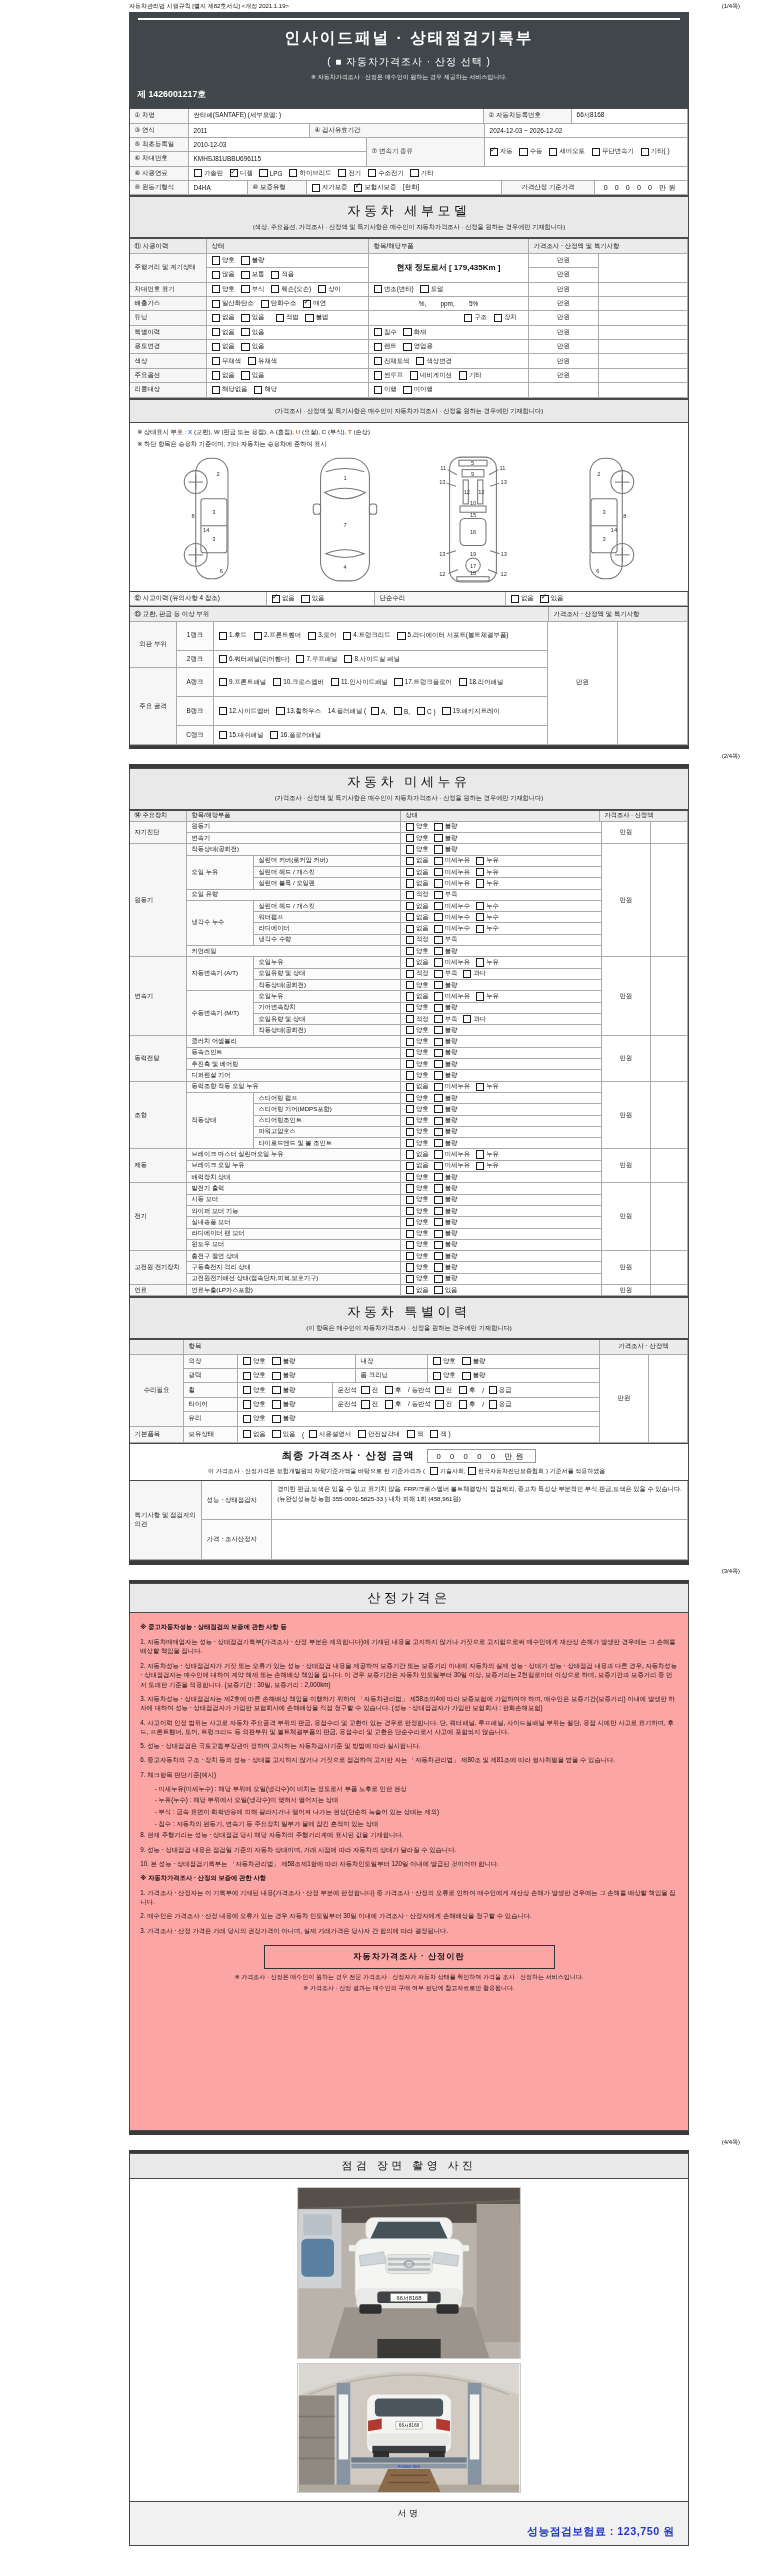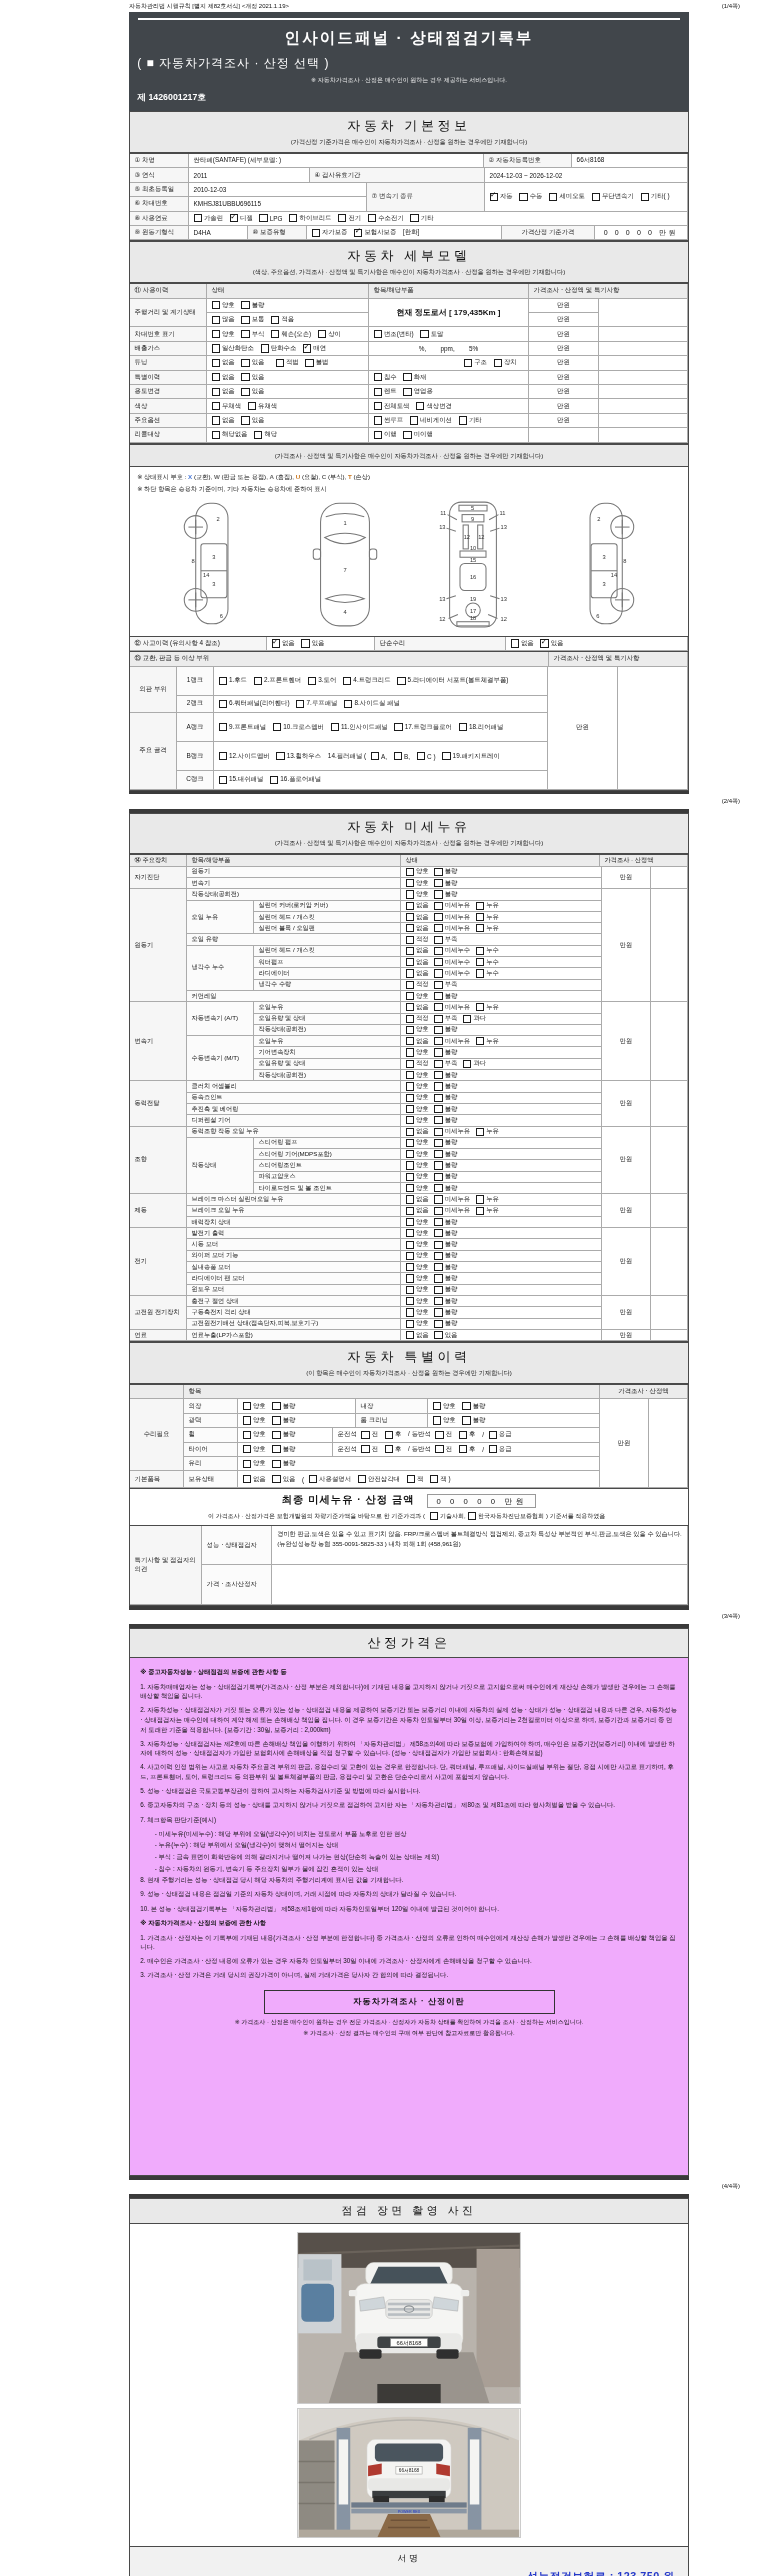--- a/index.html
+++ b/index.html
@@ -6,21 +6,21 @@
   body{font-family:"Liberation Sans","DejaVu Sans",sans-serif;color:#111}
   #page{width:773px;height:2576px;position:relative;overflow:hidden;background:#fff}
   .col{width:560px;margin-left:129px}
   .topline{display:flex;justify-content:space-between;width:611px;font-size:6px;padding:1.5px 0 1px;color:#111}
   .pgmark{width:611px;text-align:right;font-size:6px;padding:2.6px 0 3.1px}
   .darkbar{height:3.6px;background:#3a3a3a}
   
   .dark{background:#41464b;color:#fff;padding:5.2px 8.2px 7.2px}
   .dark .rule{height:2.6px;background:#fff;margin:1px 1px 8.2px}
   .dark .t1{text-align:center;font-size:15.5px;letter-spacing:2.1px;font-weight:600}
-  .dark .t2{font-size:12px;margin-top:5.2px;letter-spacing:1px}
+  .dark .t2{text-align:center;font-size:10px;margin-top:5.2px;letter-spacing:1px}
   .dark .t3{text-align:center;font-size:6px;margin-top:4.6px;color:#f0f0f0}
   .dark .docno{font-size:8.8px;font-weight:700;margin-top:6.7px}
   
   .sech{border:1px solid #4a4a4a;background:#e9e9e9;text-align:center;padding:4.6px 0 5.2px}
   .sech .st{font-size:13px;letter-spacing:3.6px;font-weight:500}
   .sech .ss{font-size:6.2px;margin-top:3.1px;color:#222}
   
   .tbl{border:1px solid #4a4a4a;background:#fff}
   .trow{display:flex;min-height:14.4px;align-items:stretch}
   .tstack{display:flex;flex-direction:column;flex:1 1 auto;min-width:0}
@@ -55,21 +55,21 @@
   .diagrow{display:flex;justify-content:space-around;align-items:flex-start;padding:3.1px 15.5px 2.1px}
   .dg text{font-size:11px;fill:#333}
   
   .finalband{border:1px solid #4a4a4a;border-top:none;text-align:center;padding:4.6px 0 4.6px;background:#fff}
   .finalband .fl{font-size:10.3px;font-weight:700;letter-spacing:1px}
   .finalband .fv{border:0.5px solid #999;background:#fdfdfd;padding:1.5px 8.2px;margin-left:10.3px;letter-spacing:3.6px;font-size:7.7px}
   .finalnote{display:flex;justify-content:center;font-size:6px;margin-top:4.1px}
   .finalnote .cl,.finalnote .ctext{font-size:6px}
   .finalnote .ci{margin-right:2.1px}
   
-  .nbody{border:1px solid #4a4a4a;border-top:none;padding:8.2px 10.3px 5.2px;font-size:6.3px;line-height:1.52;height:504px;overflow:hidden;background:#f0abfc}
+  .nbody{border:1px solid #4a4a4a;border-top:none;padding:8.2px 10.3px 5.2px;font-size:6.3px;line-height:1.52;height:504px;overflow:hidden;background:#fca5a5}
   .np{margin:0 0 4.6px}
   .np.ind{margin-left:14.4px;margin-bottom:2.1px}
   .np.nh{font-weight:700;margin:1px 0 5.2px}
   .nbox{border:1px solid #333;width:289px;margin:10.3px auto 4.1px;text-align:center;font-weight:700;font-size:8.2px;padding:4.6px 0;letter-spacing:1px}
   .nsub{text-align:center;font-size:6px;margin:1.5px 0}
   
   .photobox{border:1px solid #4a4a4a;border-top:none;padding:6.2px 0 5.2px;display:flex;flex-direction:column;align-items:center;background:#fff}
   .photobox svg{display:block;margin:2.1px 0;border:0.5px solid #ccc}
   
   .sigband{border:1px solid #4a4a4a;border-top:none;background:#f1f1f1;padding:6.2px 13.4px 6.2px}
@@ -88,24 +88,20 @@
     </div>
 
     <div class="dark">
       <div class="rule"></div>
       <div class="t1">인사이드패널 · 상태점검기록부</div>
       <div class="t2">( ■ 자동차가격조사 · 산정 선택 )</div>
       <div class="t3">※ 자동차가격조사 · 산정은 매수인이 원하는 경우 제공하는 서비스입니다.</div>
       <div class="docno">제 1426001217호</div>
     </div>
 
-    <div class="sech">
-      <div class="st">자동차 기본정보</div>
-      <div class="ss">(가격산정 기준가격은 매수인이 자동차가격조사 · 산정을 원하는 경우에만 기재합니다)</div>
-    </div>
     <div class="tbl">
         <div class="trow">
           <div class="cell lab" style="width: 59px; flex: 0 0 59px;">① 차명</div>
           <div class="cell" style="flex: 1 1 0px;">싼타페(SANTAFE) (세부모델: )</div>
           <div class="cell lab" style="width: 88px; flex: 0 0 88px;">② 자동차등록번호</div>
           <div class="cell" style="width: 116px; flex: 0 0 116px;">66서8168</div>
         </div>
         <div class="trow">
           <div class="cell lab" style="width: 59px; flex: 0 0 59px;">③ 연식</div>
           <div class="cell" style="width: 121px; flex: 0 0 121px;">2011</div>
@@ -1622,21 +1618,21 @@
                 </span>
               </div>
             </div>
           </div>
           <div class="cell price" style="width: 49px; flex: 0 0 49px;">만원</div>
           <div class="cell" style="width: 39px; flex: 0 0 39px;"></div>
         </div>
       </div>
 
     <div class="finalband">
-      <span class="fl">최종 미세누유 · 산정 금액</span>
+      <span class="fl">최종 가격조사 · 산정 금액</span>
       <span class="fv">0  0  0  0  0 만원</span>
       <div class="finalnote" id="finalnote">
           <span class="ctext">이 가격조사 · 산정가격은 보험개발원의 차량기준가액을 바탕으로 한 기준가격과 (</span>
           <span class="ci">
             <span class="cb"></span>
             <span class="cl">기술사회,</span>
           </span>
           <span class="ci">
             <span class="cb"></span>
             <span class="cl">한국자동차진단보증협회</span>

